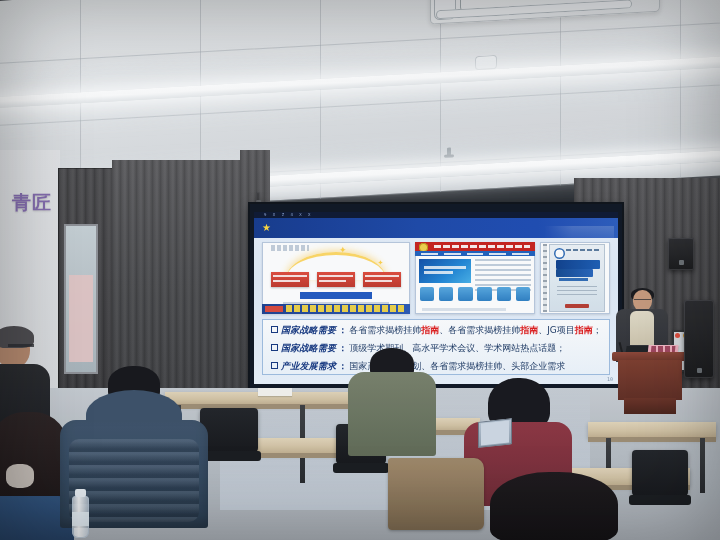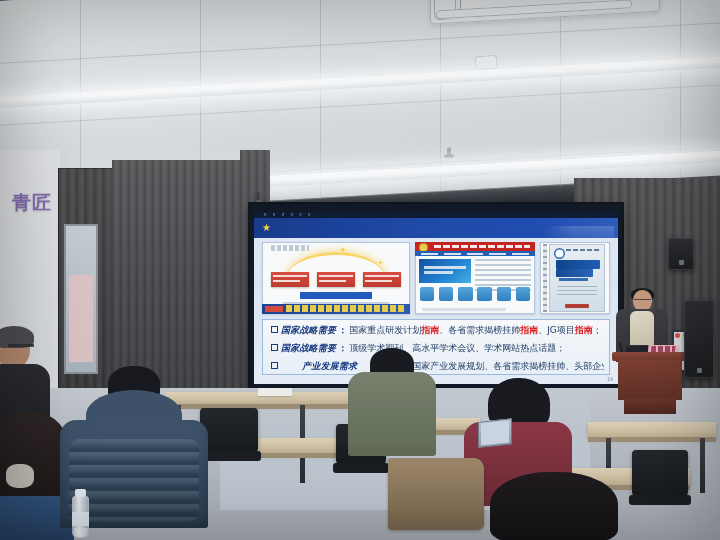--- a/index.html
+++ b/index.html
@@ -373,37 +373,37 @@
           </div>
         </div>
       </div>
 
       <div class="bulletbox">
 
         <div class="brow" style="top:3px;text-align:right;">
           <span class="sq"></span>
           <span class="blead">国家战略需要</span>
           <span class="bcolon">：</span>
-          <span class="btext">国家重点研发计划</span>
+          <span class="btext">各省需求揭榜挂帅</span>
           <span class="hl">指南</span>
           <span class="btext">、各省需求揭榜挂帅</span>
           <span class="hl">指南</span>
           <span class="btext">、JG项目</span>
           <span class="hl">指南</span>
           <span class="btext">；</span>
         </div>
 
         <div class="brow" style="top:21px;">
           <span class="sq"></span>
           <span class="blead">国家战略需要</span>
           <span class="bcolon">：</span>
           <span class="btext">顶级学术期刊、高水平学术会议、学术网站热点话题；</span>
         </div>
 
-        <div class="brow" style="top:39px;gap:21px;">
+        <div class="brow" style="top:39px;">
           <span class="sq"></span>
           <span class="blead">产业发展需求</span>
           <span class="bcolon">：</span>
           <span class="btext">国家产业发展规划、各省需求揭榜挂帅、头部企业需求</span>
         </div>
       </div>
 
       <div class="slide-pageno">10</div>
     </div>
   </div>

